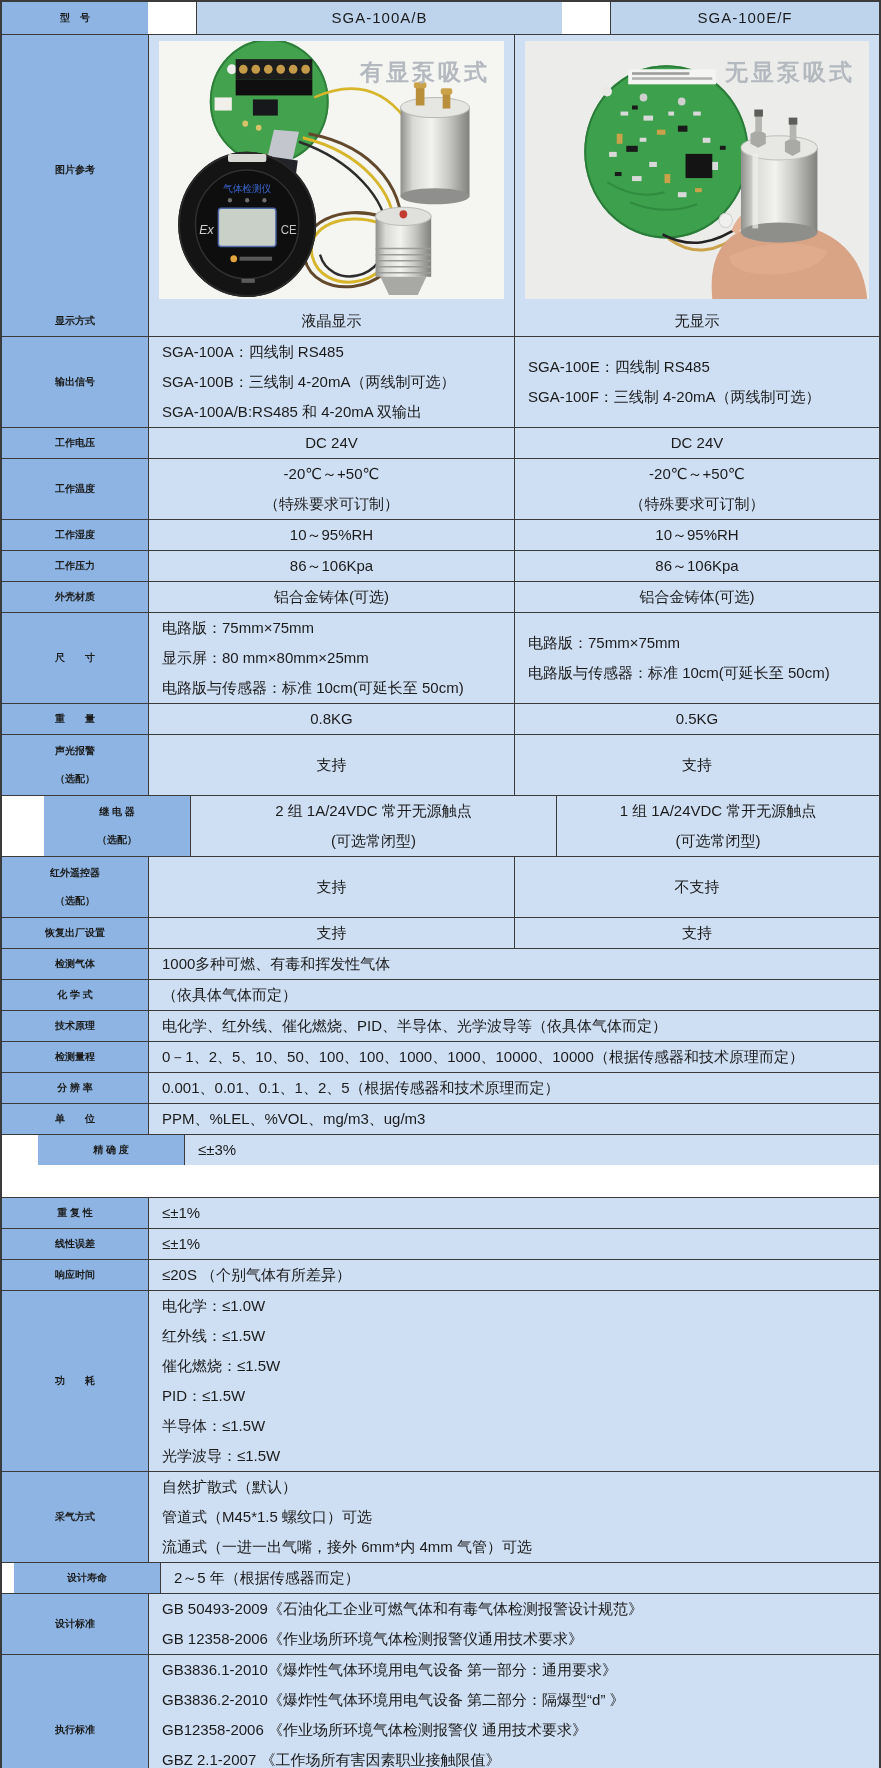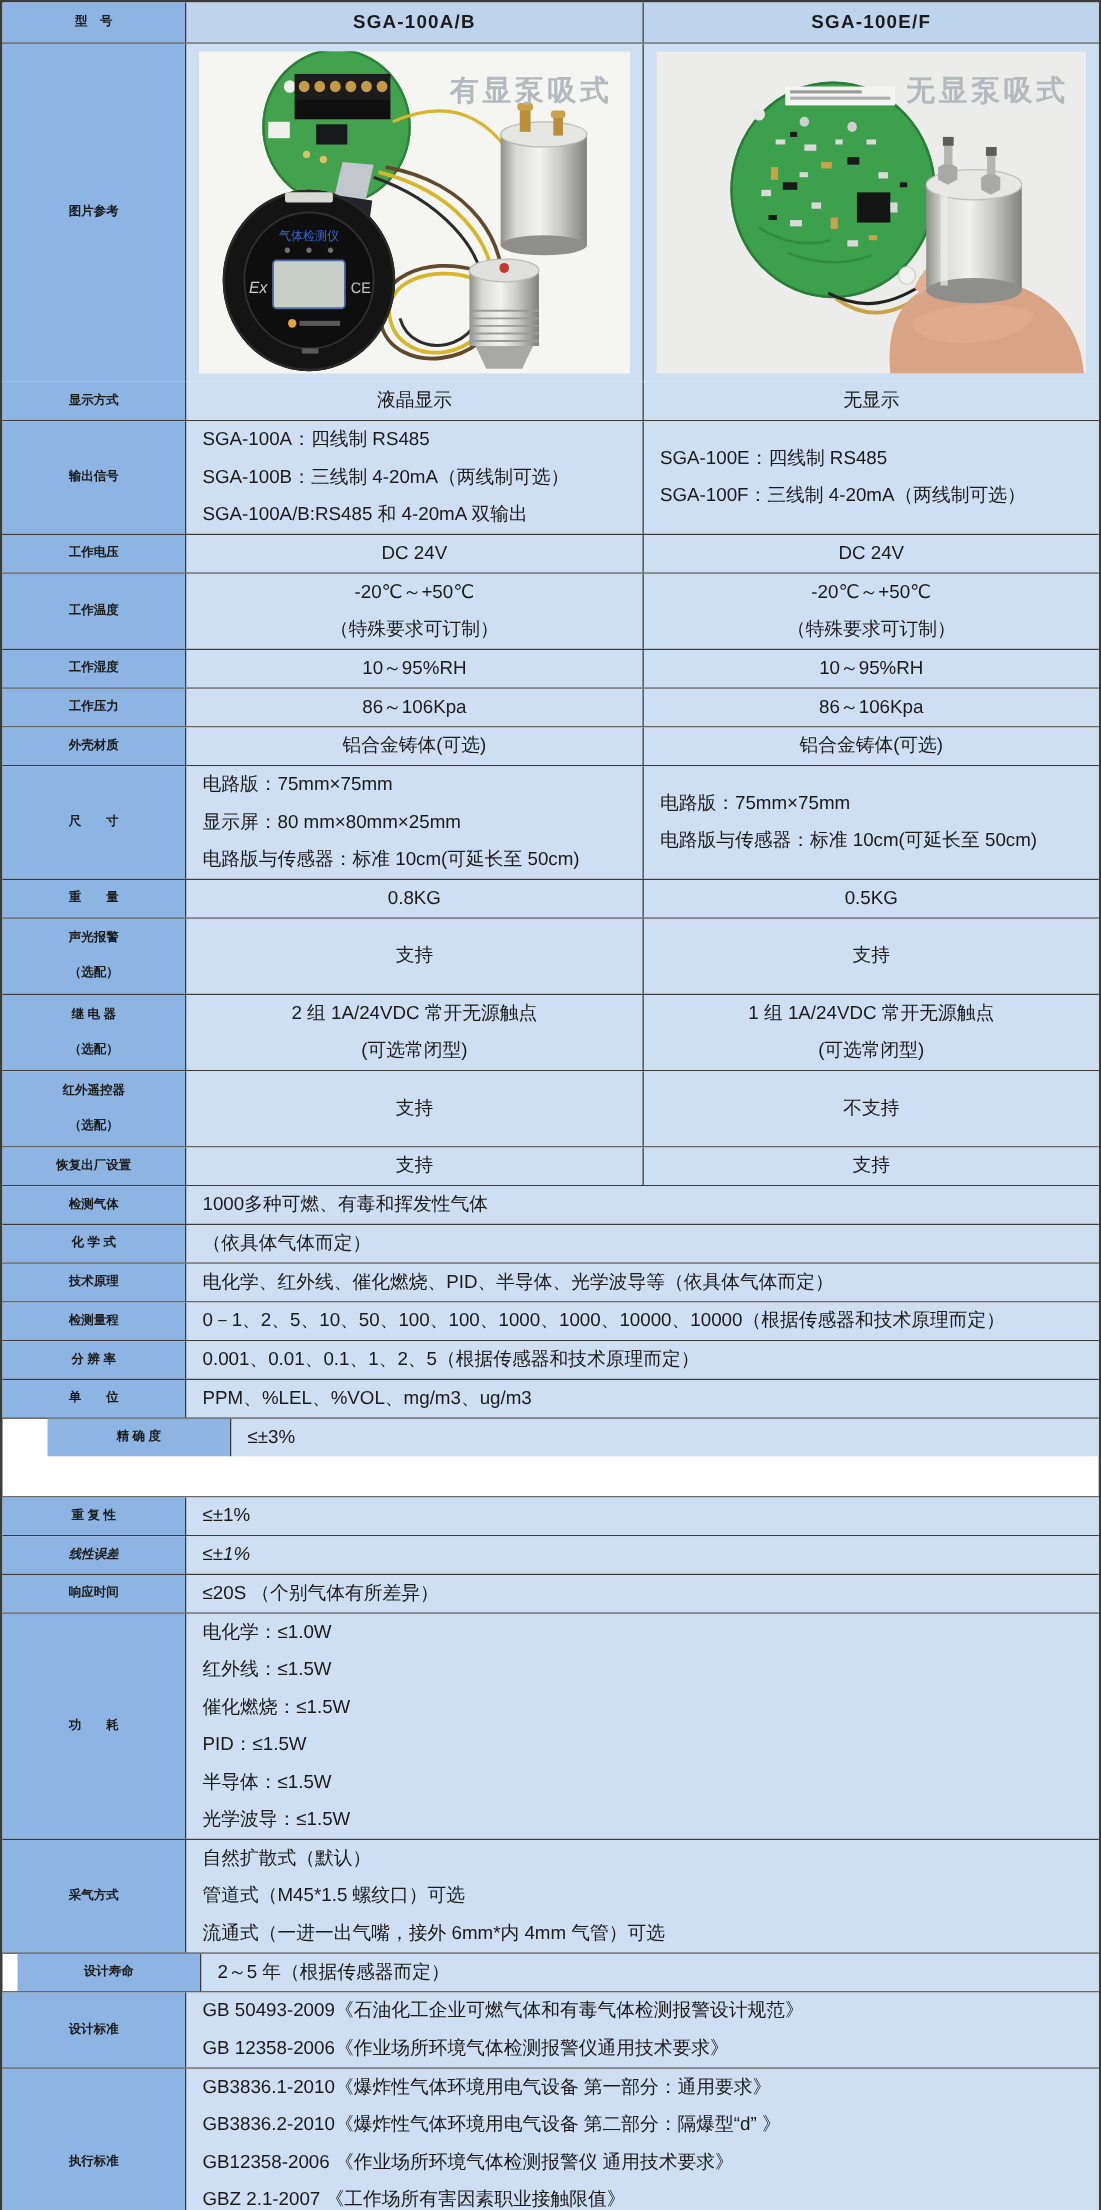--- a/index.html
+++ b/index.html
@@ -16,21 +16,21 @@
   .label-cell{flex:0 0 146px;background:var(--header_col);display:flex;flex-direction:column;justify-content:center;align-items:center;font-weight:bold;font-size:10px;text-align:center;}
   .value-cell{background:var(--value_cell);display:flex;flex-direction:column;justify-content:center;font-size:15px;border-left:1px solid var(--border);}
   .col-a{flex:0 0 366px;}
   .col-b{flex:1 1 auto;}
   .span-cell{flex:1 1 auto;}
   .align-center .line{text-align:center;}
   .align-left{padding-left:13px;padding-right:8px;}
   .line{line-height:30px;white-space:nowrap;overflow:hidden;text-overflow:ellipsis;}
   .label-cell .line{line-height:28px;}
   .header-row{min-height:32px;}
-  .header-row .value-cell{background:var(--header_model);font-weight:bold;letter-spacing:1px;}
+  .header-row .value-cell{background:var(--header_model);font-weight:normal;letter-spacing:1px;margin-left:48px;}
   .image-row{min-height:270px;}
   .photo-cell{padding:6px 10px;justify-content:center;}
   .photo{position:relative;width:100%;height:258px;overflow:hidden;}
   .photo svg{display:block;width:100%;height:100%;}
   .watermark{position:absolute;top:16px;right:14px;font-size:23px;letter-spacing:3px;color:var(--watermark);font-weight:bold;z-index:2;}
 </style>
 </head>
 <body>
 
 <div class="page">
@@ -322,21 +322,21 @@
           <div class="cell label-cell">
             <div class="line">声光报警</div>
             <div class="line">（选配）</div>
           </div>
           <div class="cell value-cell col-a align-center">
             <div class="line">支持</div>
           </div>
           <div class="cell value-cell col-b align-center">
             <div class="line">支持</div>
           </div>
-        </div><div class="spec-row" style="min-height: 61px;">
+        </div><div class="spec-row" style="min-height: 61px; padding-left: 42px;">
           <div class="cell label-cell">
             <div class="line">继 电 器</div>
             <div class="line">（选配）</div>
           </div>
           <div class="cell value-cell col-a align-center">
             <div class="line">2 组 1A/24VDC 常开无源触点</div>
             <div class="line">(可选常闭型)</div>
           </div>
           <div class="cell value-cell col-b align-center">
             <div class="line">1 组 1A/24VDC 常开无源触点</div>
@@ -412,21 +412,21 @@
           <div class="cell value-cell span-cell align-left">
             <div class="line">≤±3%</div>
           </div>
         </div><div class="spec-row" style="min-height: 31px; margin-top: 32px;">
           <div class="cell label-cell">
             <div class="line">重 复 性</div>
           </div>
           <div class="cell value-cell span-cell align-left">
             <div class="line">≤±1%</div>
           </div>
-        </div><div class="spec-row" style="min-height: 31px; font-style: italic;">
+        </div><div class="spec-row" style="min-height: 31px;">
           <div class="cell label-cell">
             <div class="line">线性误差</div>
           </div>
           <div class="cell value-cell span-cell align-left">
             <div class="line">≤±1%</div>
           </div>
         </div><div class="spec-row" style="min-height: 31px;">
           <div class="cell label-cell">
             <div class="line">响应时间</div>
           </div>

